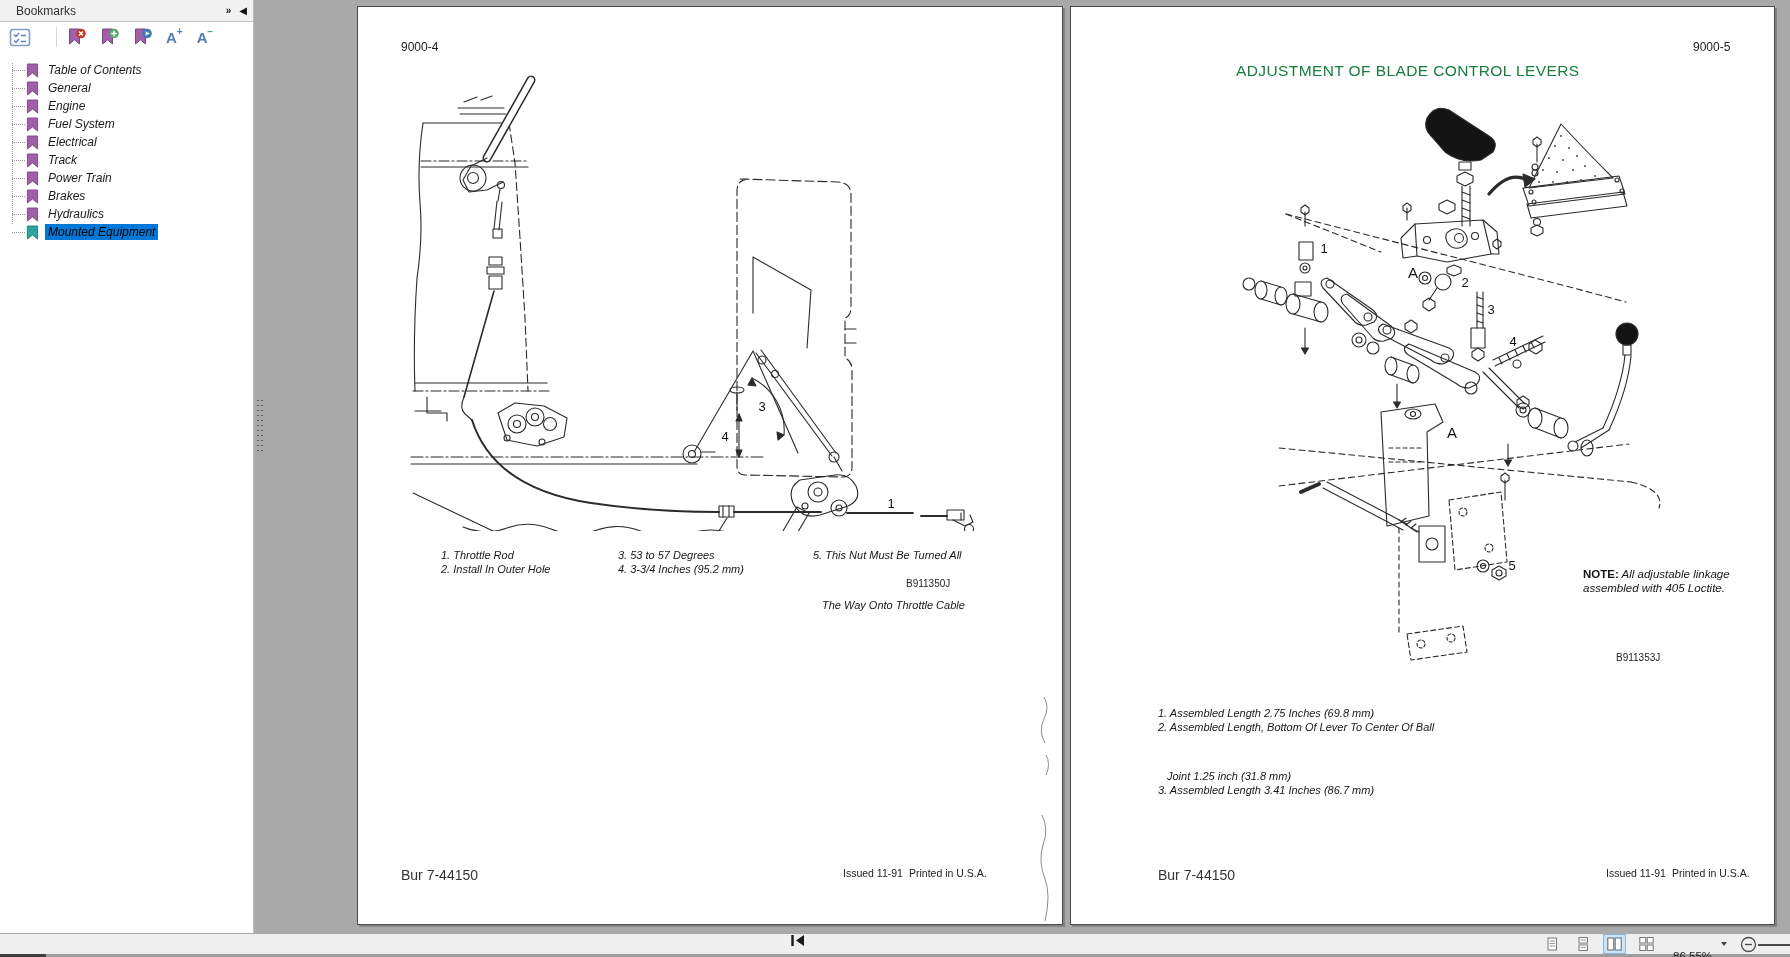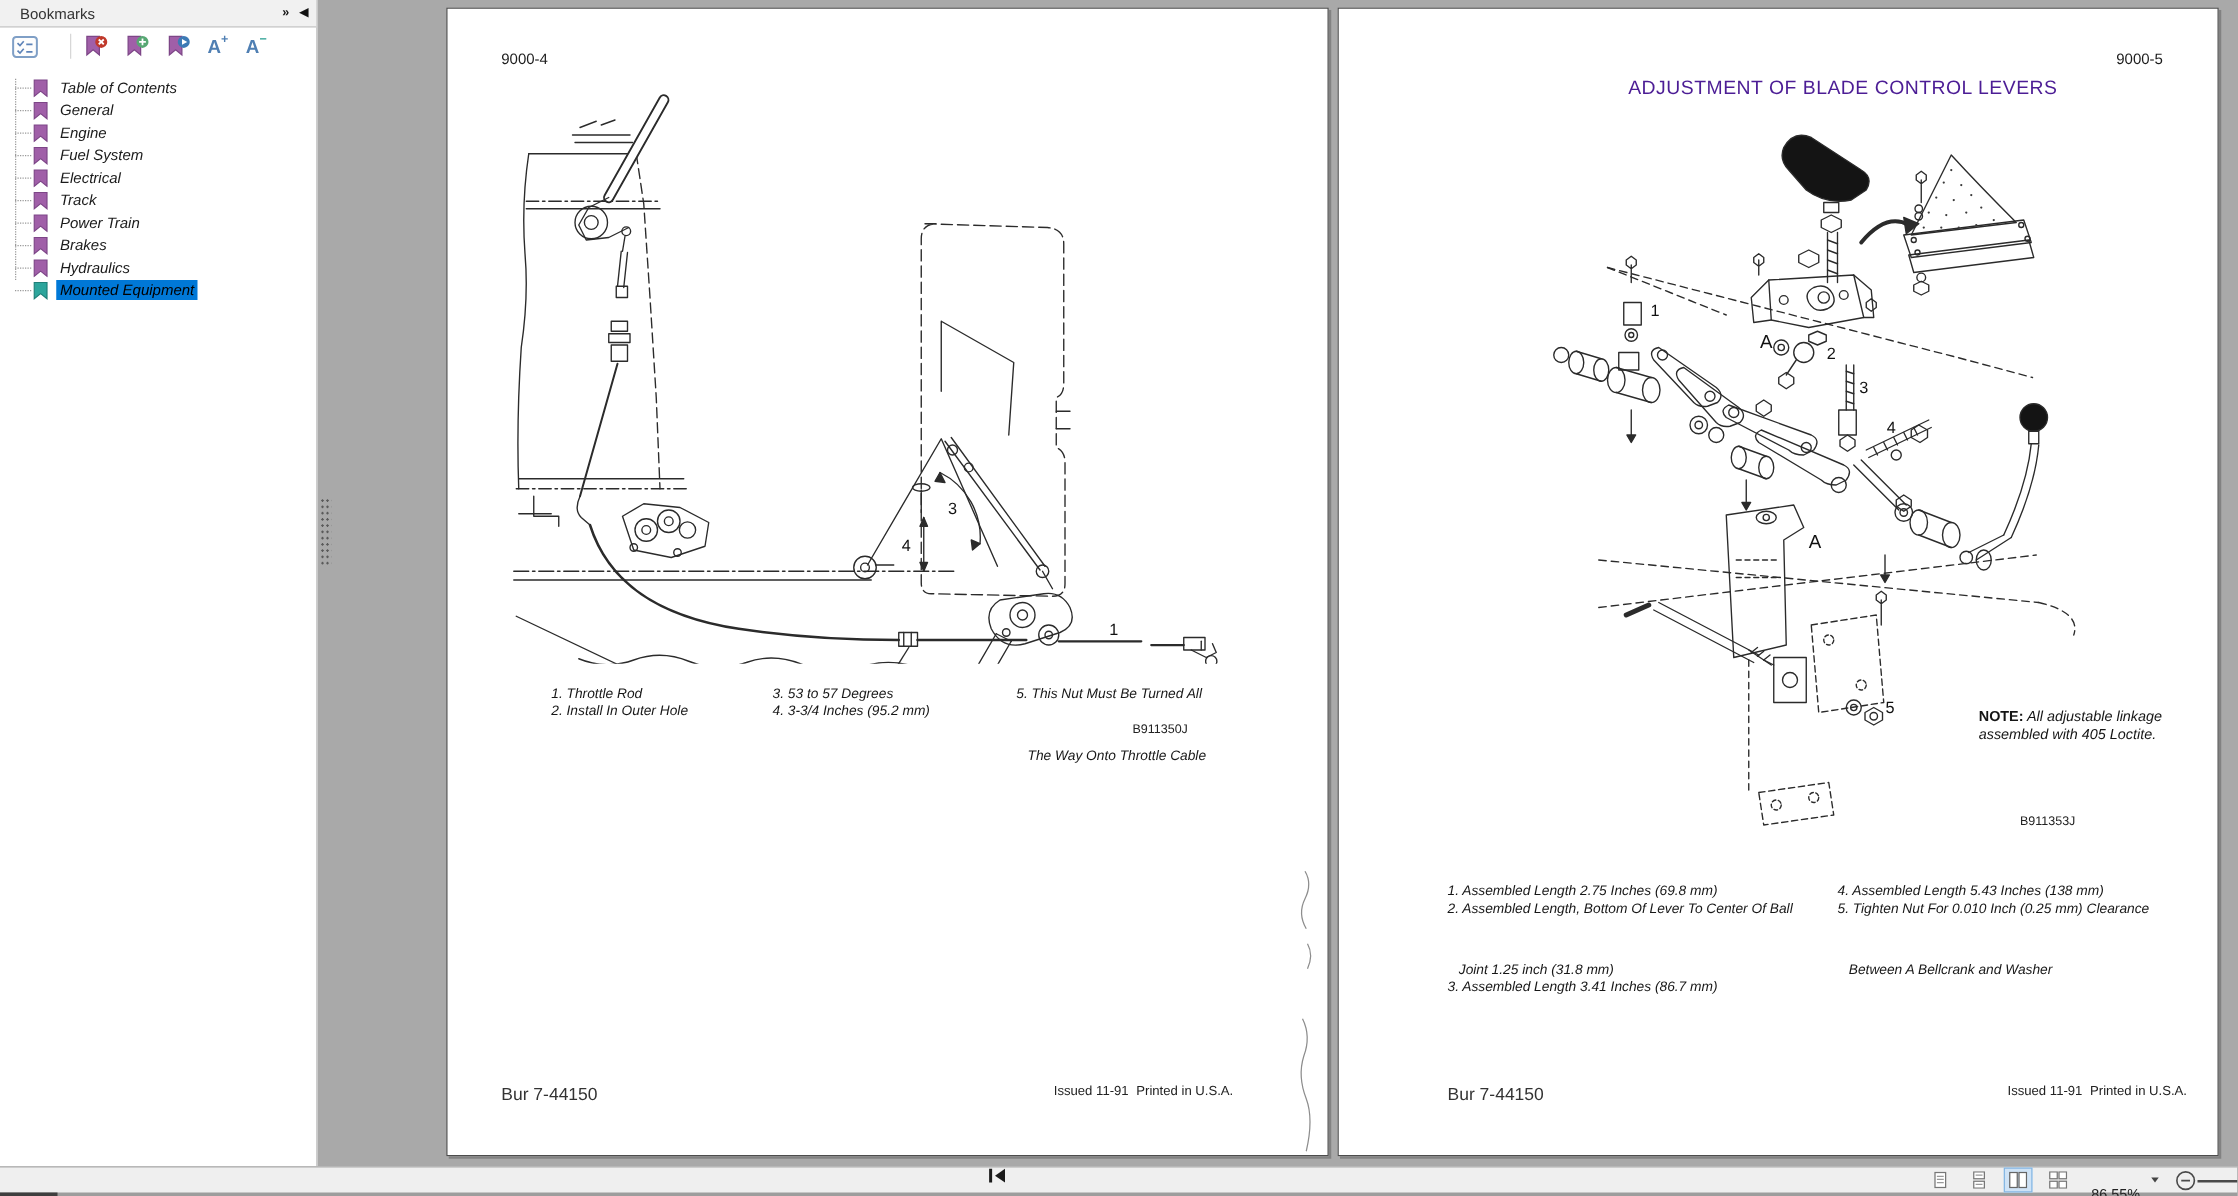--- a/index.html
+++ b/index.html
@@ -30,21 +30,21 @@
 
   .splitter-grip { position:absolute; left:256px; top:398px; width:9px; height:56px;
     background-image:radial-gradient(circle, #5a5a5a 0.9px, transparent 1.1px);
     background-size:4px 5px; }
 
   
   .page { position:absolute; top:6px; width:706px; height:919px; background:#fff; border:1px solid #4c4c4c; box-shadow:2px 2px 0 #828282; }
   .page.left  { left:357px; }
   .page.right { left:1070px; width:705px; }
   .pnum { position:absolute; font-size:12px; color:#1c1c1c; }
-  .ptitle { position:absolute; left:165px; top:55px; width:410px; text-align:right; font-size:15.5px; letter-spacing:.4px; color:#4c1d95; }
+  .ptitle { position:absolute; left:165px; top:55px; width:410px; text-align:left; font-size:15.5px; letter-spacing:.4px; color:#15803d; }
   .diag { position:absolute; }
   .figcode { position:absolute; font-size:10px; color:#222; }
   .caps { position:absolute; font-size:11px; font-style:italic; color:#171717; line-height:13.5px; }
   .caps .ind { padding-left:9px; display:block;margin-top:36px; }
   .caps span { display:block; }
   .footer-l { position:absolute; left:43px; top:860px; font-size:14px; color:#333; }
   .footer-r { position:absolute; top:860px; font-size:10.5px; color:#222; }
   .note { position:absolute; left:512px; top:560px; width:175px; font-size:11.5px; line-height:14px; font-style:italic; color:#151515; }
   .note b { font-style:normal; font-weight:bold; }
   svg.diag text { font-size:13px; fill:#111; font-family:"Liberation Sans",sans-serif; }
@@ -479,25 +479,20 @@
   </div>
 
   <span class="figcode" style="left:545px;top:645px">B911353J</span>
 
   <div class="caps" style="left:87px;top:700px">
     <span>1. Assembled Length 2.75 Inches (69.8 mm)</span>
     <span>2. Assembled Length, Bottom Of Lever To Center Of Ball</span>
     <span class="ind">Joint 1.25 inch (31.8 mm)</span>
     <span>3. Assembled Length 3.41 Inches (86.7 mm)</span>
   </div>
-  <div class="caps" style="left:399px;top:700px">
-    <span>4. Assembled Length 5.43 Inches (138 mm)</span>
-    <span>5. Tighten Nut For 0.010 Inch (0.25 mm) Clearance</span>
-    <span class="ind">Between A Bellcrank and Washer</span>
-  </div>
 
   <span class="footer-l" style="left:87px">Bur 7-44150</span>
   <span class="footer-r" style="left:535px">Issued 11-91</span>
   <span class="footer-r" style="left:601px">Printed in U.S.A.</span>
 </section>
 
 <footer class="statusbar">
   <div class="nav">
     <span class="navbtn">
       <svg width="15" height="13" viewBox="0 0 15 13">

